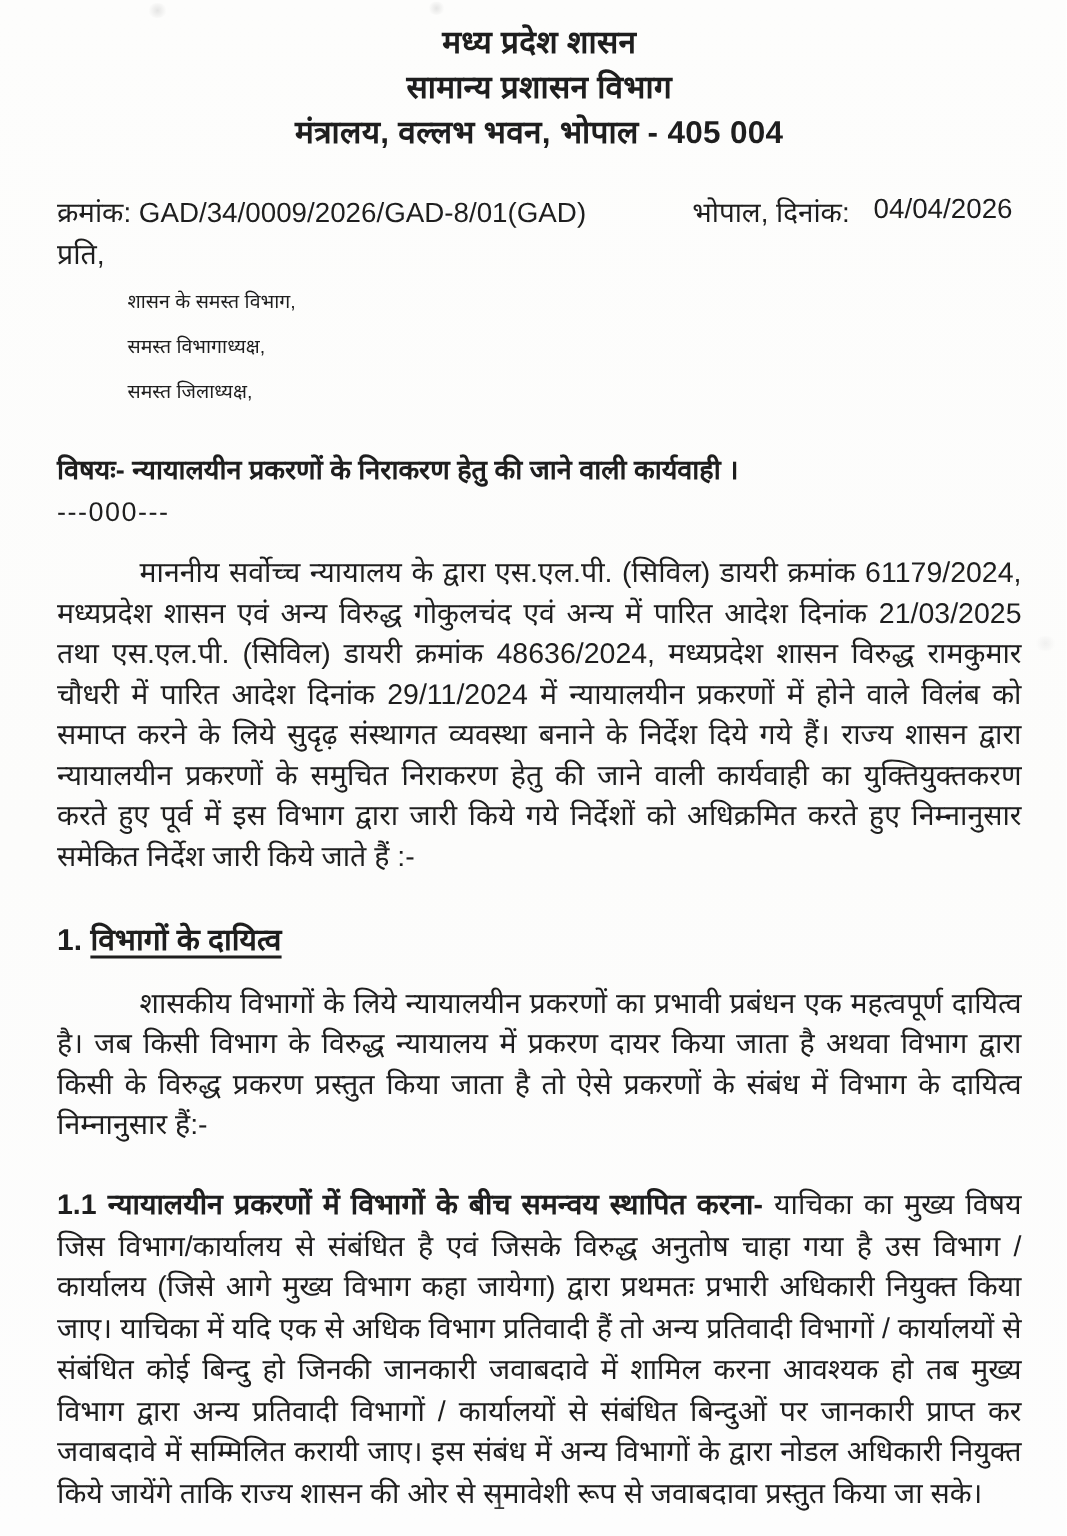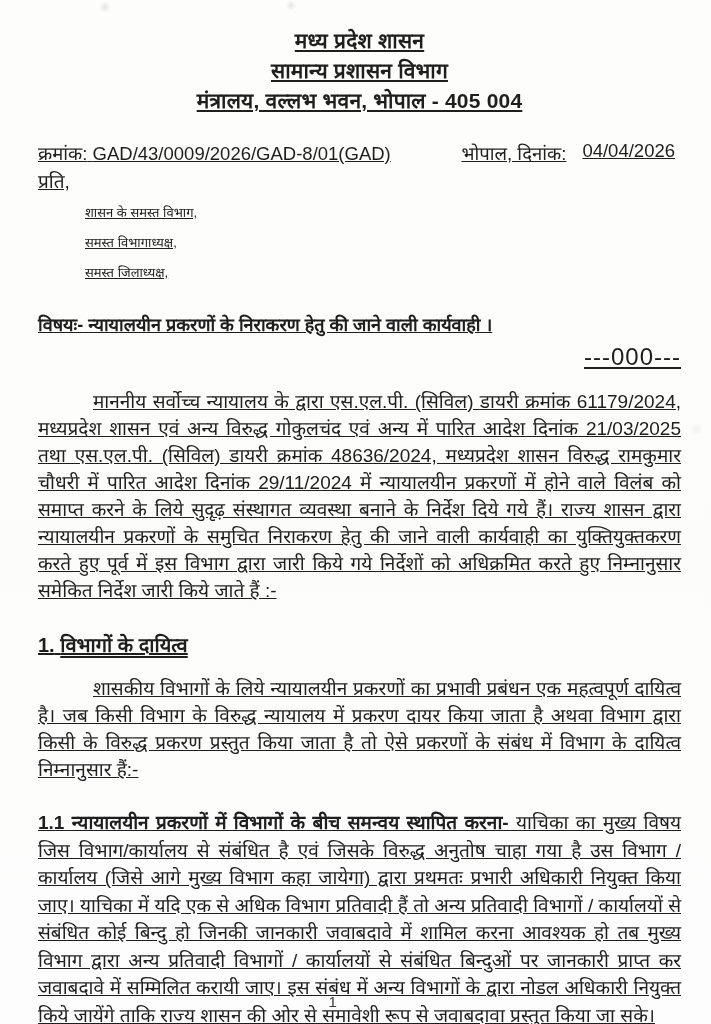--- a/index.html
+++ b/index.html
@@ -9,23 +9,22 @@
   }
   .page {
     position: relative;
     width: 711px;
     height: 1024px;
     margin: 0 auto;
     background: linear-gradient(180deg, #fdfdfc 0%, #fcfcfb 55%, #fdfdfd 100%);
     color: #1e1e1e;
     font-family: "Liberation Sans", "DejaVu Sans", sans-serif;
     box-sizing: border-box;
-    padding: 26px 30px 0 38px;
+    padding: 14px 30px 0 38px;
     overflow: hidden;
-    text-decoration: underline;
   }
   .letterhead {
     text-align: center;
     font-weight: 700;
     font-size: 21px;
     line-height: 30px;
     letter-spacing: 0.2px;
   }
   .ref-row {
     display: flex;
@@ -48,22 +47,22 @@
     font-size: 13px;
     line-height: 30px;
   }
   .subject-row {
     margin-top: 24px;
     font-size: 18px;
     font-weight: 700;
     line-height: 27px;
   }
   .separator {
-    text-align: right;
-    font-size: 24px;
+    text-align: left;
+    font-size: 18px;
     margin-top: 4px;
     letter-spacing: 1px;
   }
   p.body-para {
     margin: 17px 0 0 0;
     font-size: 19px;
     line-height: 27px;
     text-align: justify;
     text-indent: 55px;
   }
@@ -111,21 +110,21 @@
   <div class="scan-artifact artifact-2"></div>
   <div class="scan-artifact artifact-3"></div>
 
   <div class="letterhead">
     <div>मध्य प्रदेश शासन</div>
     <div>सामान्य प्रशासन विभाग</div>
     <div>मंत्रालय, वल्लभ भवन, भोपाल - 405 004</div>
   </div>
 
   <div class="ref-row">
-    <span class="ref-left"><span>क्रमांक:</span> <span>GAD/43/0009/2026/GAD-8/01(GAD)</span></span>
+    <span class="ref-left"><span>क्रमांक:</span> <span>GAD/34/0009/2026/GAD-8/01(GAD)</span></span>
     <span class="ref-right">
         <span>भोपाल, दिनांक:</span>
         <span>04/04/2026</span>
       </span>
   </div>
 
   <div class="salutation">प्रति,</div>
 
   <ul class="addressees">
     <li>शासन के समस्त विभाग,</li>

